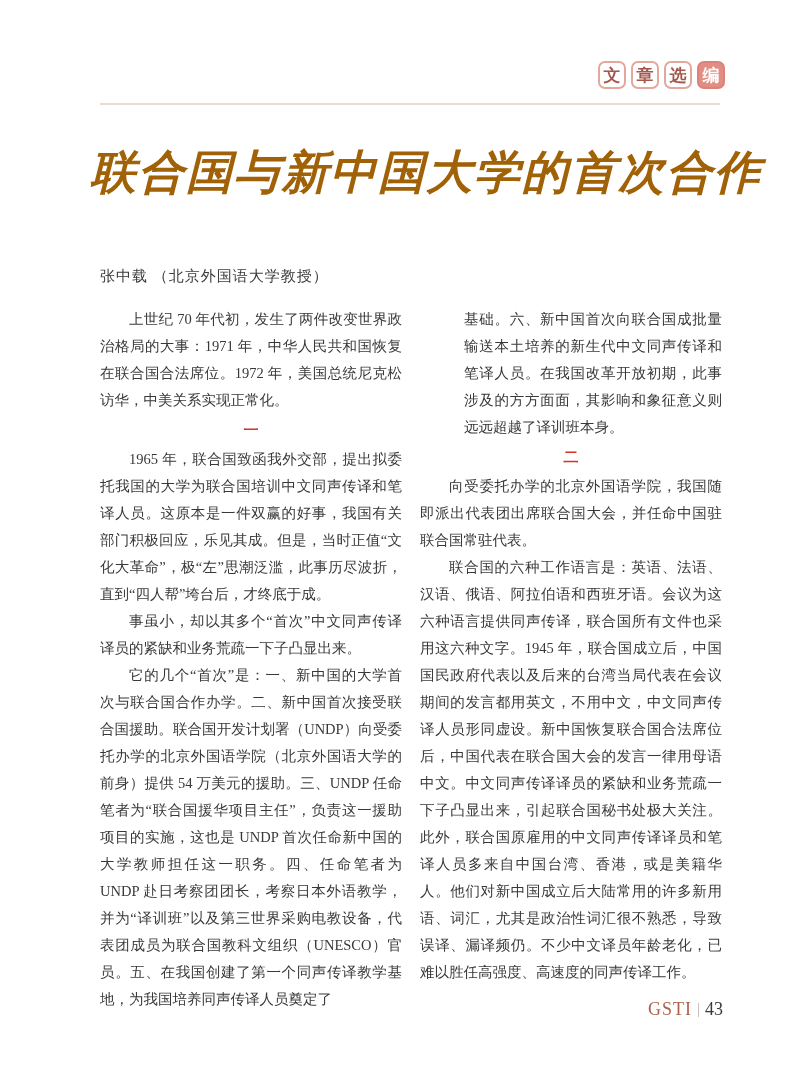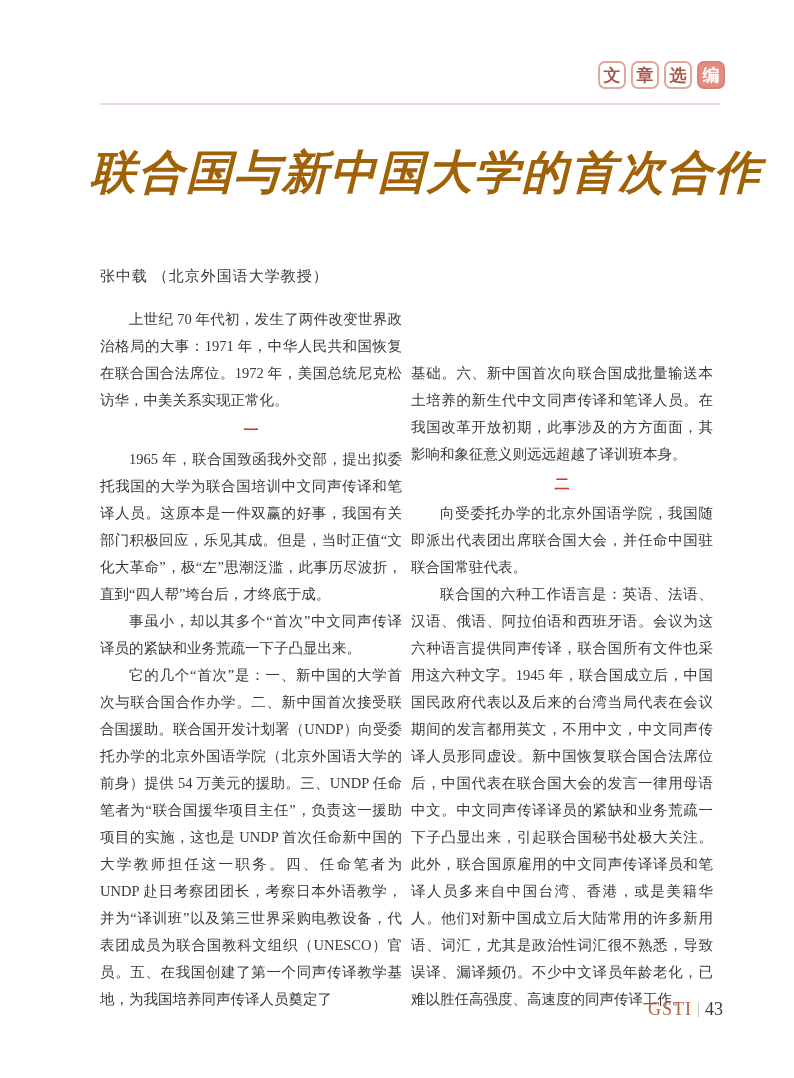--- a/index.html
+++ b/index.html
@@ -76,35 +76,34 @@
     margin-top: 36px;
   }
 
   
   .columns {
     position: absolute;
     top: 306px;
     left: 100px;
     width: 622px;
     display: flex;
-    gap: 9px;
-    align-items: flex-end;
+    gap: 18px;
   }
   .col {
     width: 302px;
     font-size: 14.5px;
     line-height: 27px;
     color: #383838;
     text-align: justify;
   }
   .col p {
     margin: 0;
     text-indent: 2em;
   }
-  .col p.no-indent { text-indent: 0; }
+  .col p.no-indent { text-indent: 0; margin-left: 44px; }
   .section-divider {
     text-align: center;
     color: #d8322a;
     font-weight: bold;
     font-size: 15px;
     line-height: 27px;
     margin: 3px 0 2px 0;
     text-indent: 0;
   }
 

